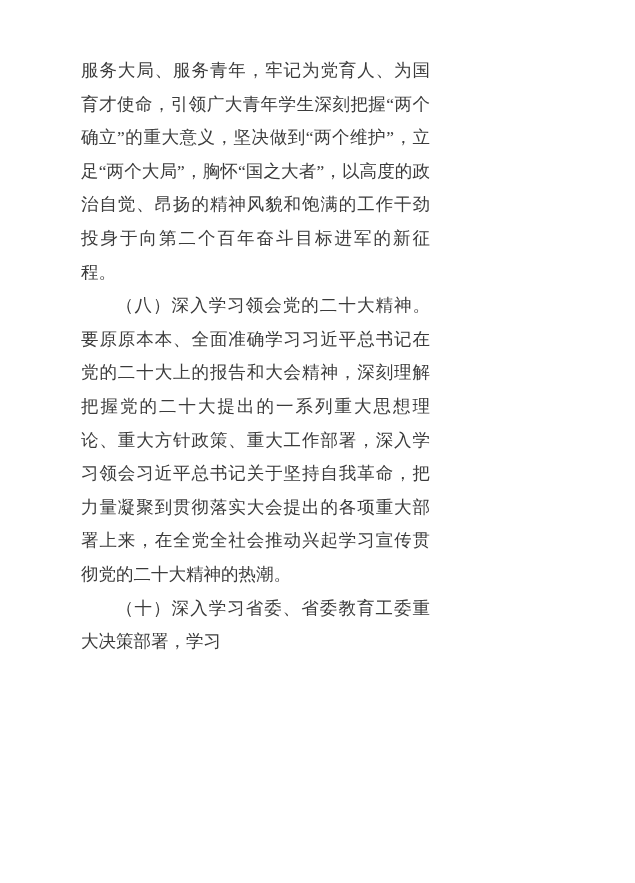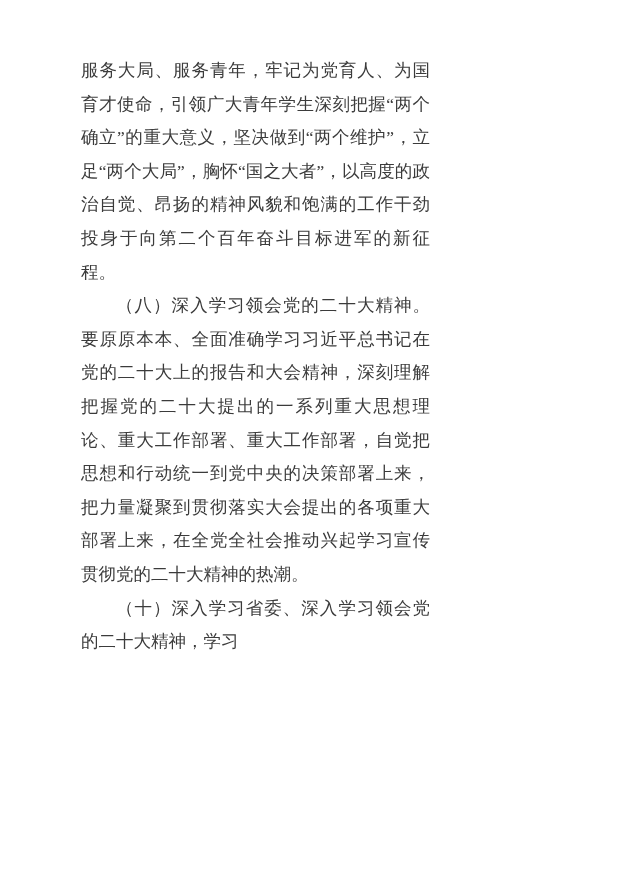--- a/index.html
+++ b/index.html
@@ -33,15 +33,15 @@
   }
   .para.indent {
     text-indent: 2em;
   }
 </style>
 </head>
 <body>
 
 <div class="page">
   <p class="para">服务大局、服务青年，牢记为党育人、为国育才使命，引领广大青年学生深刻把握“两个确立”的重大意义，坚决做到“两个维护”，立足“两个大局”，胸怀“国之大者”，以高度的政治自觉、昂扬的精神风貌和饱满的工作干劲投身于向第二个百年奋斗目标进军的新征程。</p>
-  <p class="para indent">（八）深入学习领会党的二十大精神。要原原本本、全面准确学习习近平总书记在党的二十大上的报告和大会精神，深刻理解把握党的二十大提出的一系列重大思想理论、重大工作部署、重大工作部署，自觉把思想和行动统一到党中央的决策部署上来，把力量凝聚到贯彻落实大会提出的各项重大部署上来，在全党全社会推动兴起学习宣传贯彻党的二十大精神的热潮。</p>
-  <p class="para indent">（十）深入学习省委、深入学习领会党的二十大精神，学习</p>
+  <p class="para indent">（八）深入学习领会党的二十大精神。要原原本本、全面准确学习习近平总书记在党的二十大上的报告和大会精神，深刻理解把握党的二十大提出的一系列重大思想理论、重大方针政策、重大工作部署，深入学习领会习近平总书记关于坚持自我革命，把力量凝聚到贯彻落实大会提出的各项重大部署上来，在全党全社会推动兴起学习宣传贯彻党的二十大精神的热潮。</p>
+  <p class="para indent">（十）深入学习省委、省委教育工委重大决策部署，学习</p>
 </div>
 
 </body></html>

